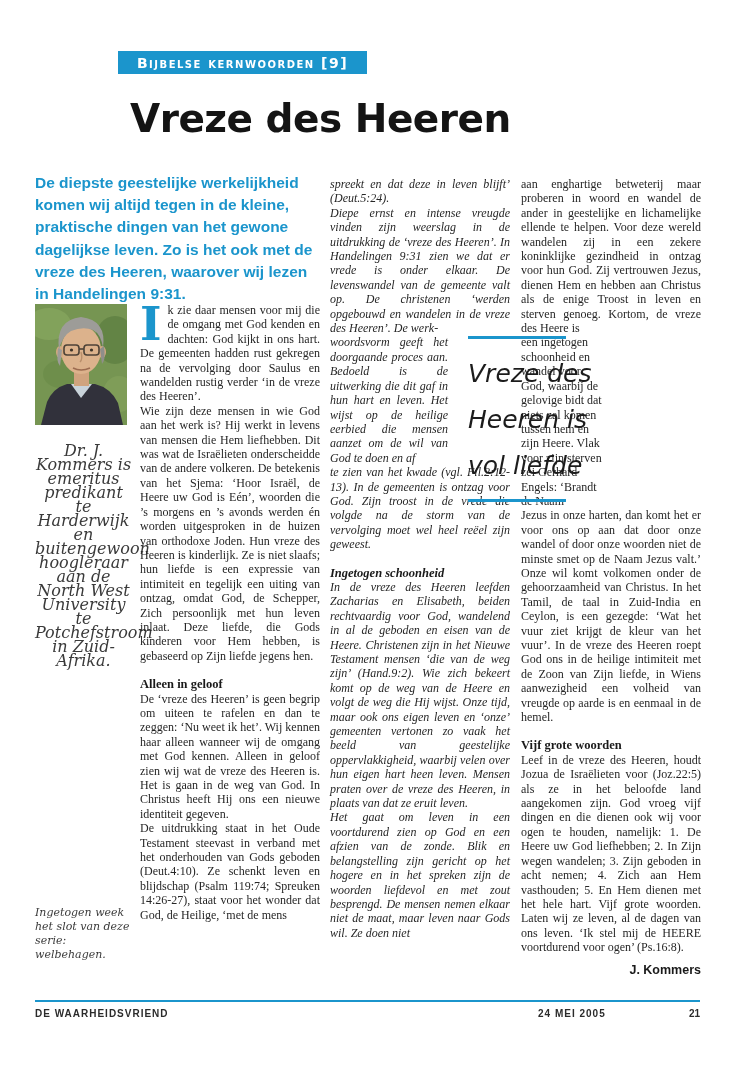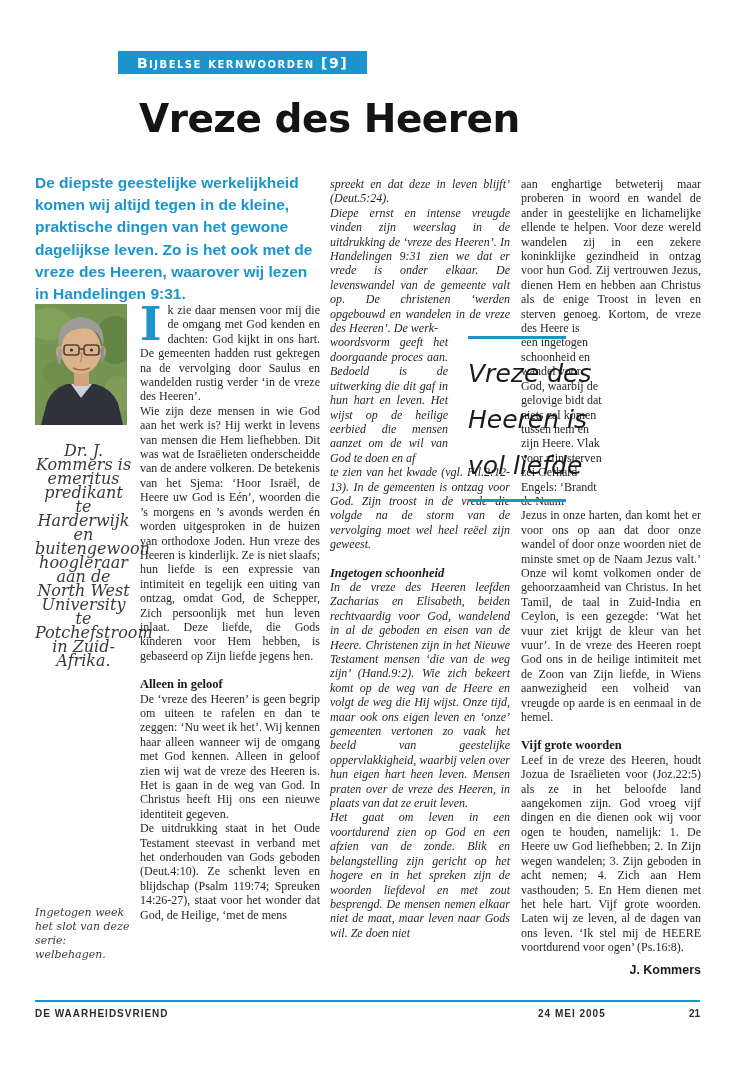--- a/index.html
+++ b/index.html
@@ -11,21 +11,21 @@
   
   .kicker-box{
     position:absolute;left:118px;top:51px;width:249px;height:23px;
     background:#1b95cc;display:flex;align-items:center;justify-content:center;
   }
   .kicker-box span{
     color:#ffffff;font-family:"DejaVu Sans",sans-serif;
     font-variant:small-caps;font-weight:bold;font-size:14px;letter-spacing:1.5px;
   }
   .title{
-    position:absolute;left:139px;top:96px;
+    position:absolute;left:130px;top:96px;
     font-family:"DejaVu Sans",sans-serif;font-weight:bold;
     font-size:39px;letter-spacing:-0.5px;color:#141414;white-space:nowrap;
   }
   .intro{
     position:absolute;left:35px;top:172px;width:290px;
     font-family:"Liberation Sans",sans-serif;font-weight:bold;
     font-size:15.5px;line-height:22.2px;color:#1b95cc;
   }
   
   .photo{position:absolute;left:35px;top:304px;width:92px;height:121px;}

